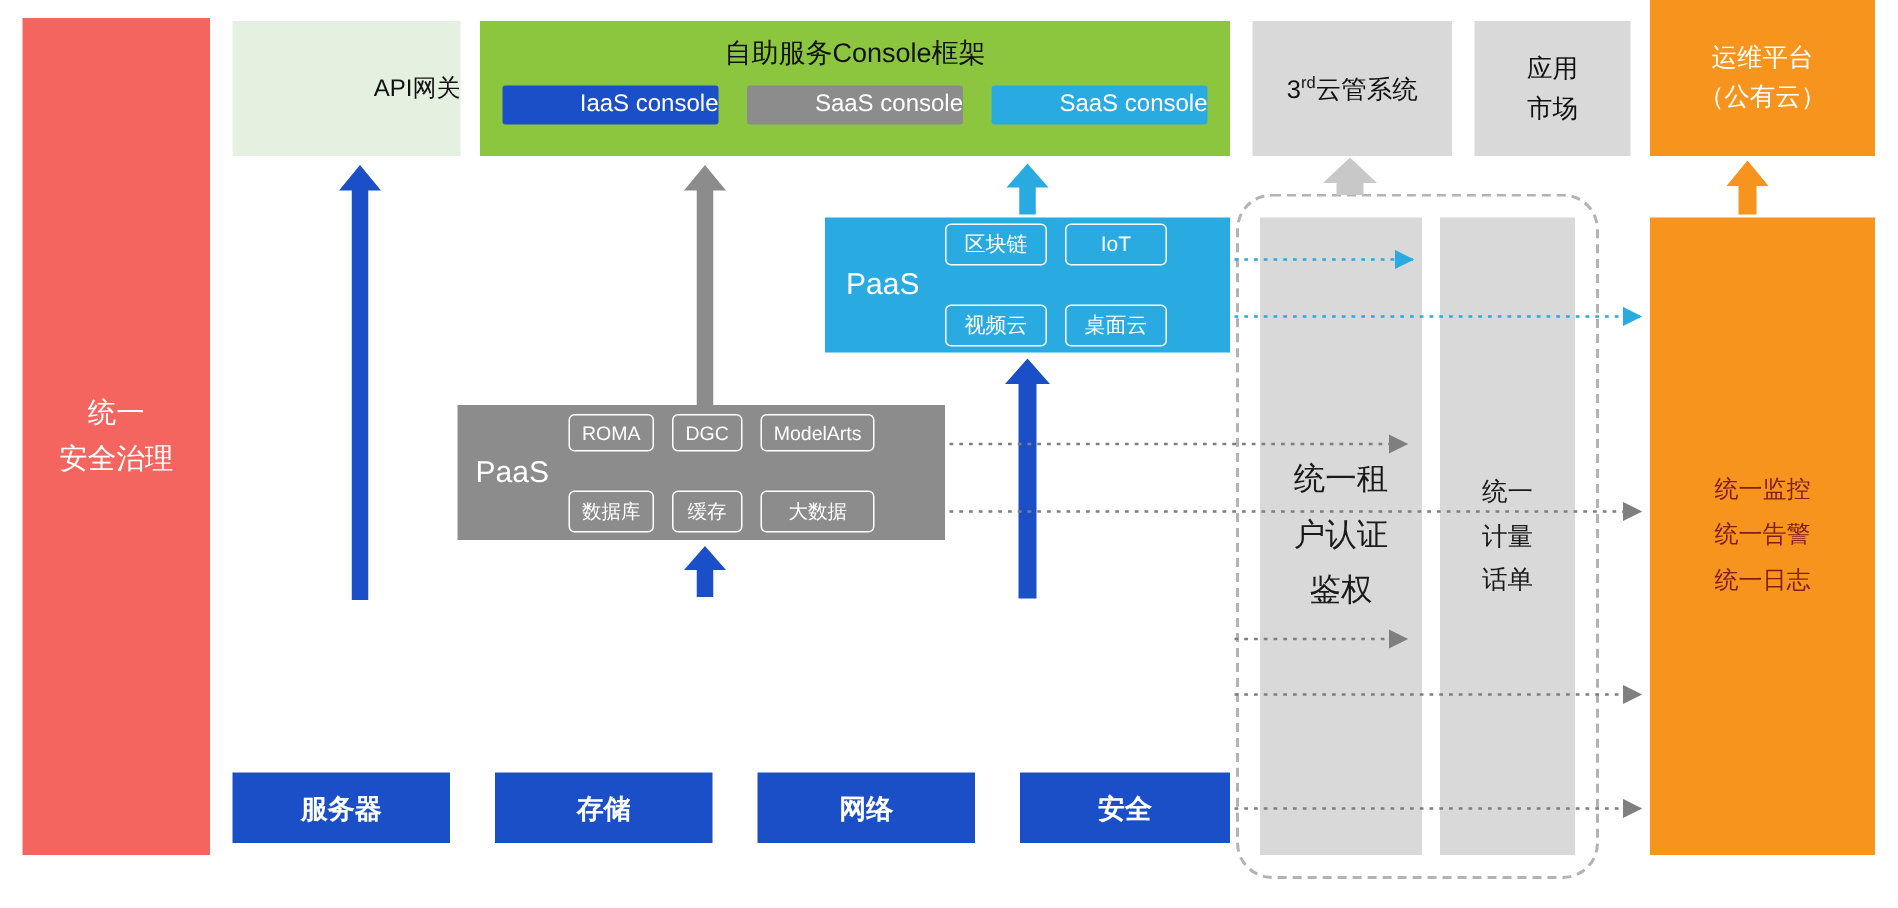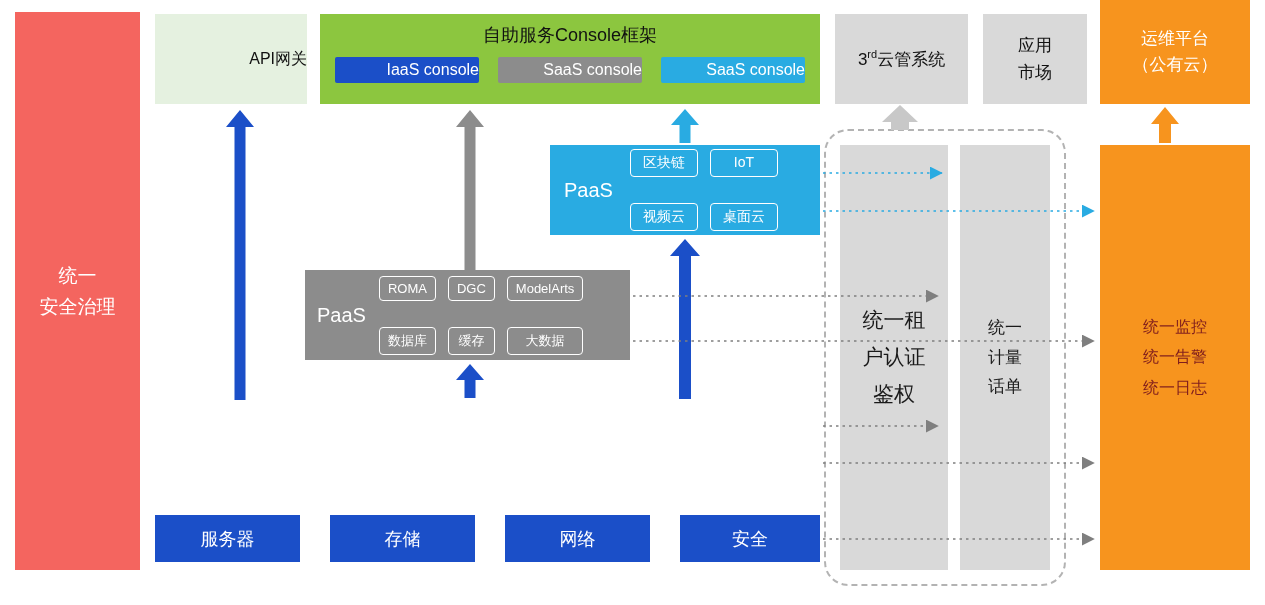--- a/index.html
+++ b/index.html
@@ -38,21 +38,21 @@
   .g3 { grid-template-columns:auto auto auto; }
   .chip { border:1.5px solid #fff; color:#fff; border-radius:4px; font-size:14px; padding:4px 12px; text-align:center; background:transparent; }
   #paas .chip { font-size:13px; padding:4px 8px; }
 
   #iaas { left:155px; top:400px; width:665px; height:88px; background:#1B4FC8; justify-content:flex-start; padding-left:16px; gap:24px; }
   #iaas .blk-label { font-size:19px; }
   .chiprow { display:flex; gap:24px; }
   .chiprow .chip { font-size:17px; padding:6px 20px; border-radius:4px; }
 
   
-  .res { top:515px; height:47px; background:#1B4FC8; color:#fff; font-size:18px; }
+  .res { top:515px; height:47px; background:#1B4FC8; color:#fff; font-size:18px;font-weight:bold; }
   #res0 { left:155px; width:145px; }
   #res1 { left:330px; width:145px; }
   #res2 { left:505px; width:145px; }
   #res3 { left:680px; width:140px; }
 
   
   #dashedbox { left:824px; top:129px; width:242px; height:457px; border:2px dashed #B3B3B3; border-radius:24px; background:transparent; }
   #auth    { left:840px;  top:145px; width:108px; height:425px; background:#D9D9D9; color:#1a1a1a; font-size:21px; line-height:1.75; }
   #meter   { left:960px;  top:145px; width:90px;  height:425px; background:#D9D9D9; color:#1a1a1a; font-size:17px; line-height:1.75; }
   #monitor { left:1100px; top:145px; width:150px; height:425px; background:#F7941E; color:#7f1d1d; font-size:16px; line-height:1.9; }

